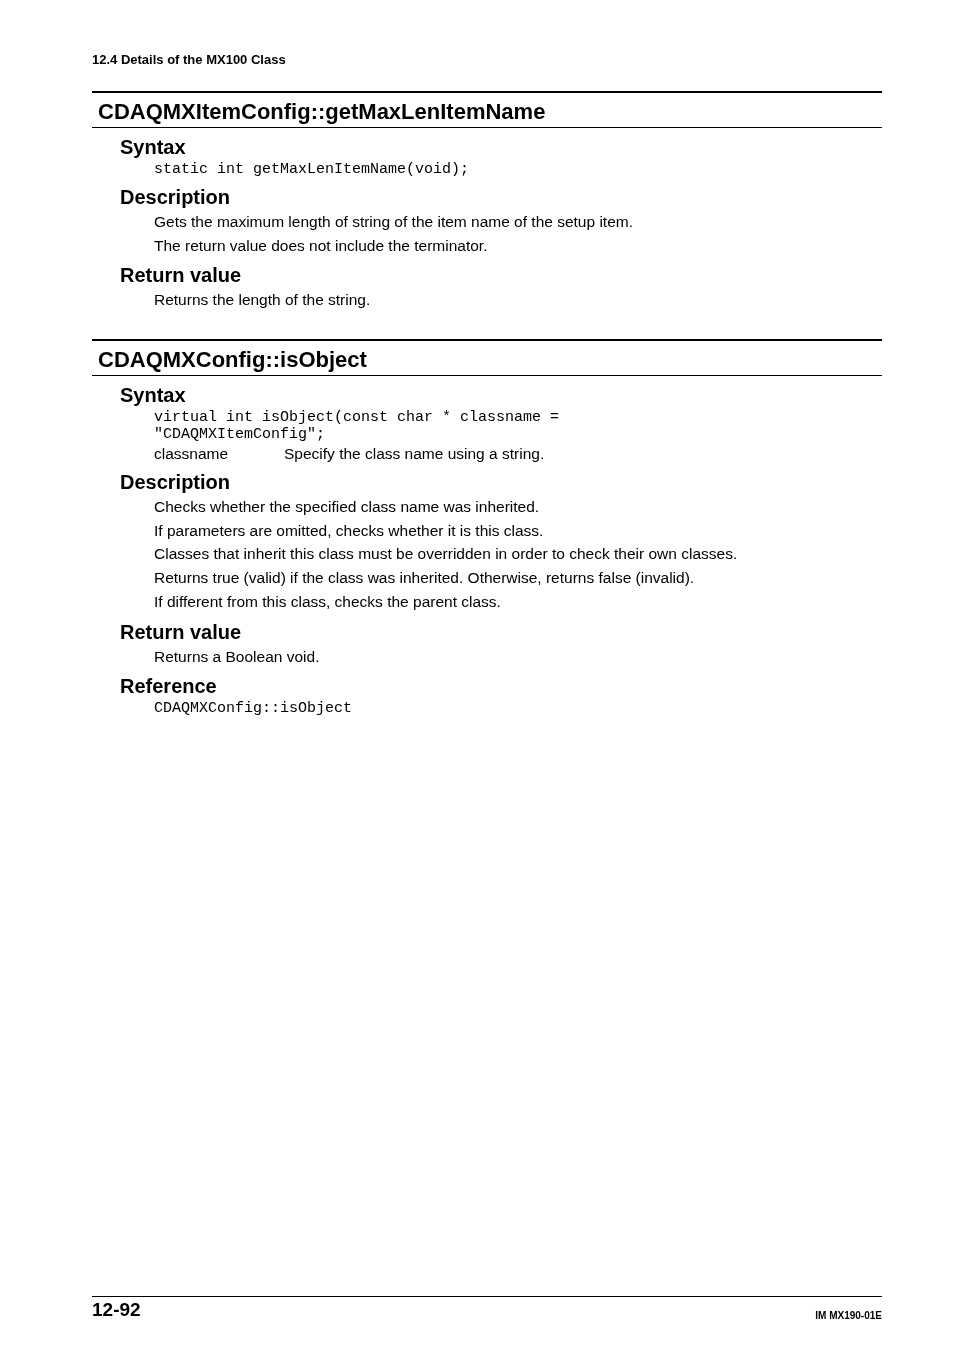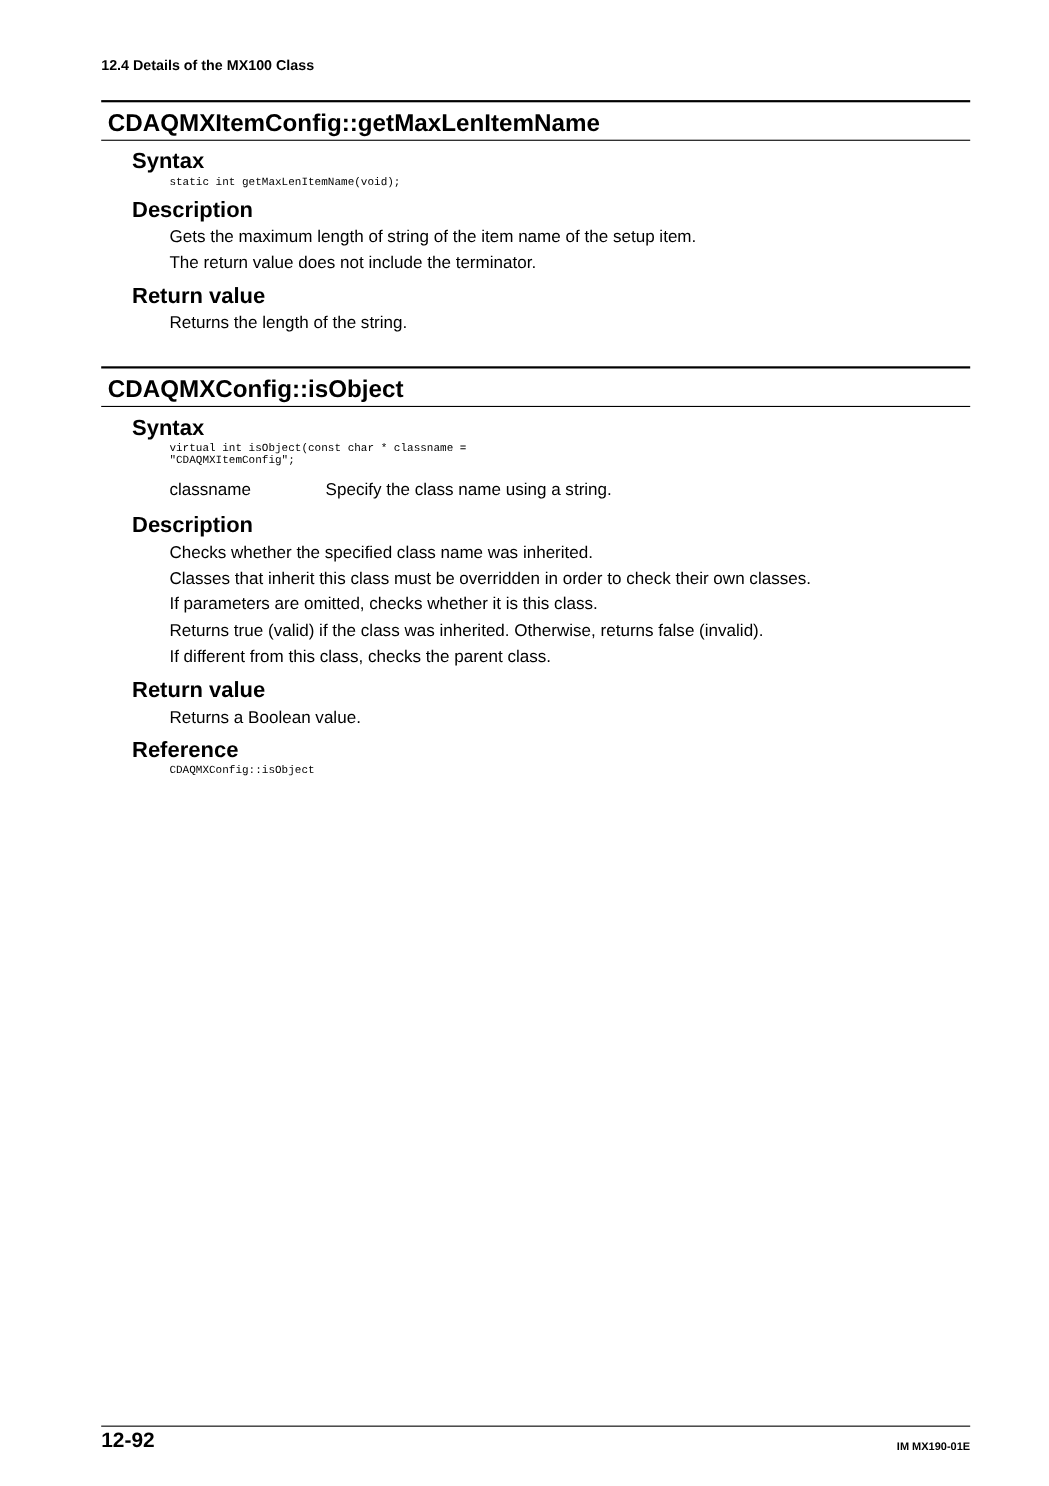--- a/index.html
+++ b/index.html
@@ -36,37 +36,36 @@
     padding-left: 6px;
   }
   h3.subhead {
     font-size: 20px;
     font-weight: bold;
     margin: 8px 0 2px 0;
     padding-left: 28px;
   }
   .code {
     font-family: "Courier New", Courier, monospace;
-    font-size: 10px;
+    font-size: 15px;
     padding-left: 62px;
     margin: 2px 0;
     white-space: pre-wrap;
   }
   .body-text {
     font-size: 15.5px;
     padding-left: 62px;
     margin: 2px 0;
     line-height: 1.4;
   }
   .param-row {
     display: flex;
     padding-left: 62px;
     font-size: 15.5px;
-    margin: 12px 0;
-    gap: 12px;
+    margin: 2px 0;
   }
   .param-name {
     width: 130px;
   }
   .vgap {
     height: 26px;
   }
   .footer {
     position: absolute;
     bottom: 30px;
@@ -117,27 +116,27 @@
   <div class="code">virtual int isObject(const char * classname =
 "CDAQMXItemConfig";</div>
 
   <div class="param-row">
     <div class="param-name">classname</div>
     <div>Specify the class name using a string.</div>
   </div>
 
   <h3 class="subhead">Description</h3>
   <div class="body-text">Checks whether the specified class name was inherited.</div>
+  <div class="body-text">If parameters are omitted, checks whether it is this class.</div>
   <div class="body-text">Classes that inherit this class must be overridden in order to check their own classes.</div>
-  <div class="body-text">If parameters are omitted, checks whether it is this class.</div>
   <div class="body-text">Returns true (valid) if the class was inherited. Otherwise, returns false (invalid).</div>
   <div class="body-text">If different from this class, checks the parent class.</div>
 
   <h3 class="subhead">Return value</h3>
-  <div class="body-text">Returns a Boolean value.</div>
+  <div class="body-text">Returns a Boolean void.</div>
 
   <h3 class="subhead">Reference</h3>
   <div class="code">CDAQMXConfig::isObject</div>
 
   <div class="footer">
     <span class="page-num">12-92</span>
     <span class="manual-id">IM MX190-01E</span>
   </div>
 </div>
 

